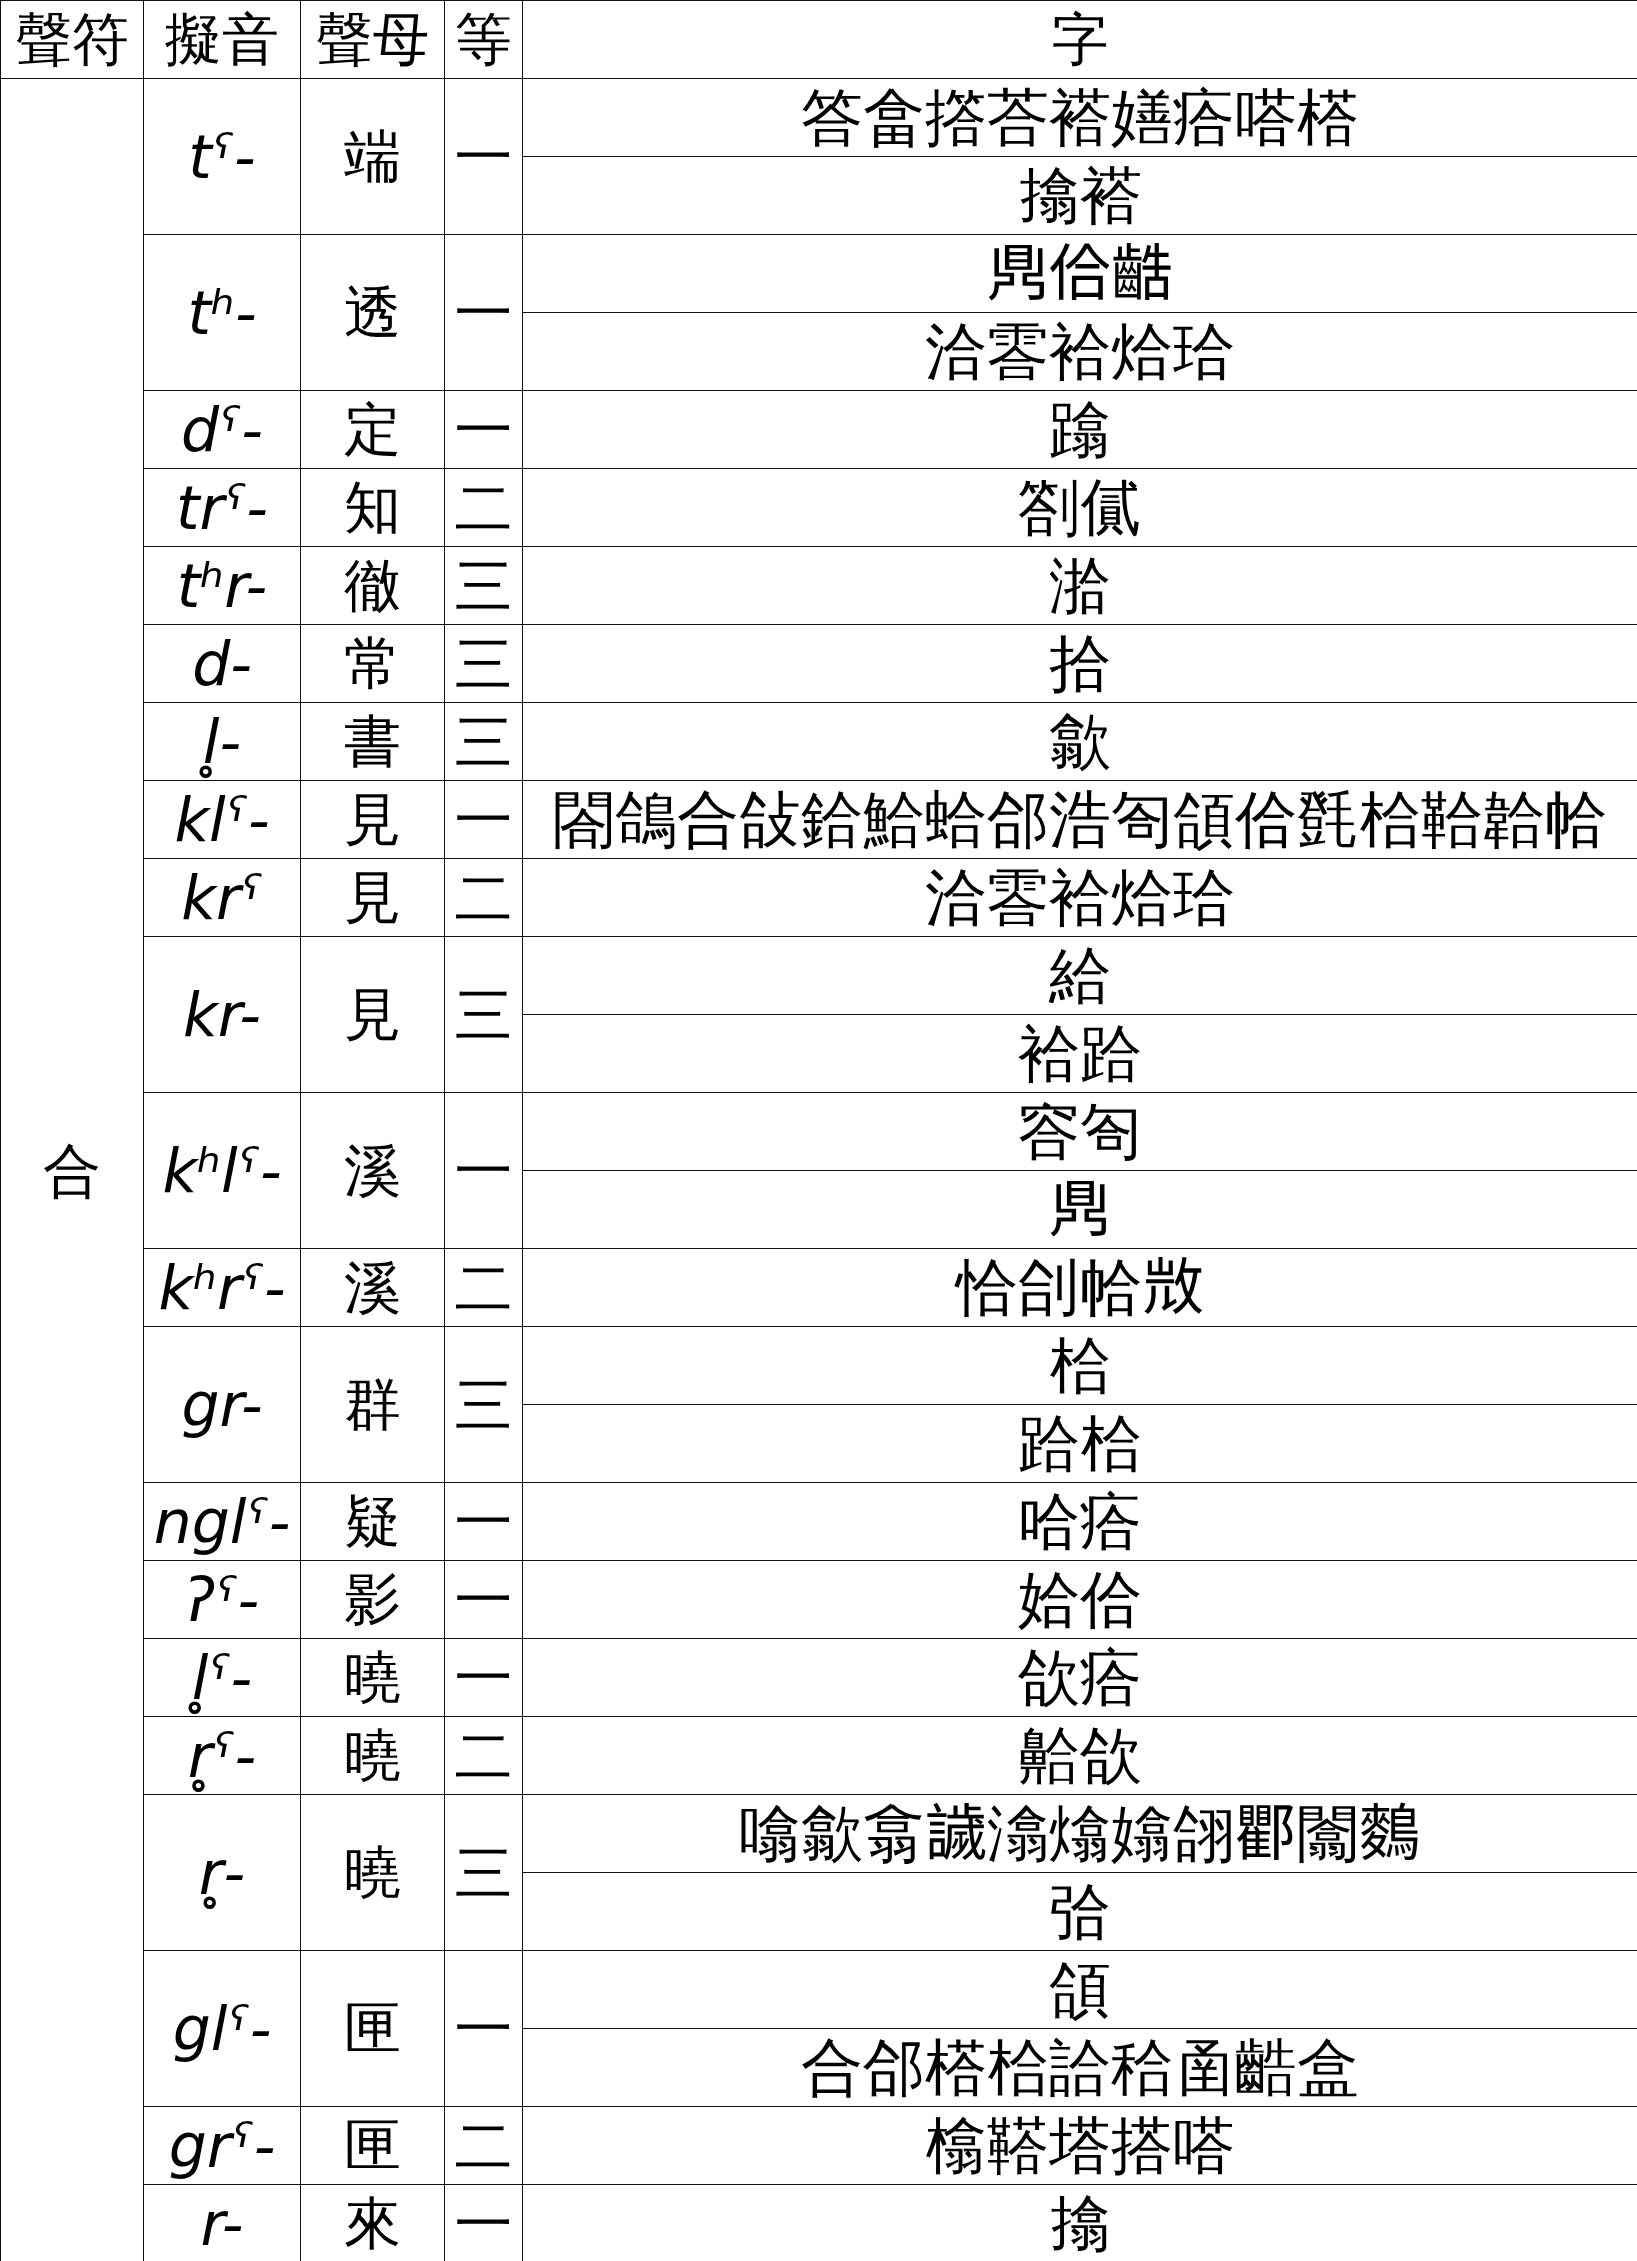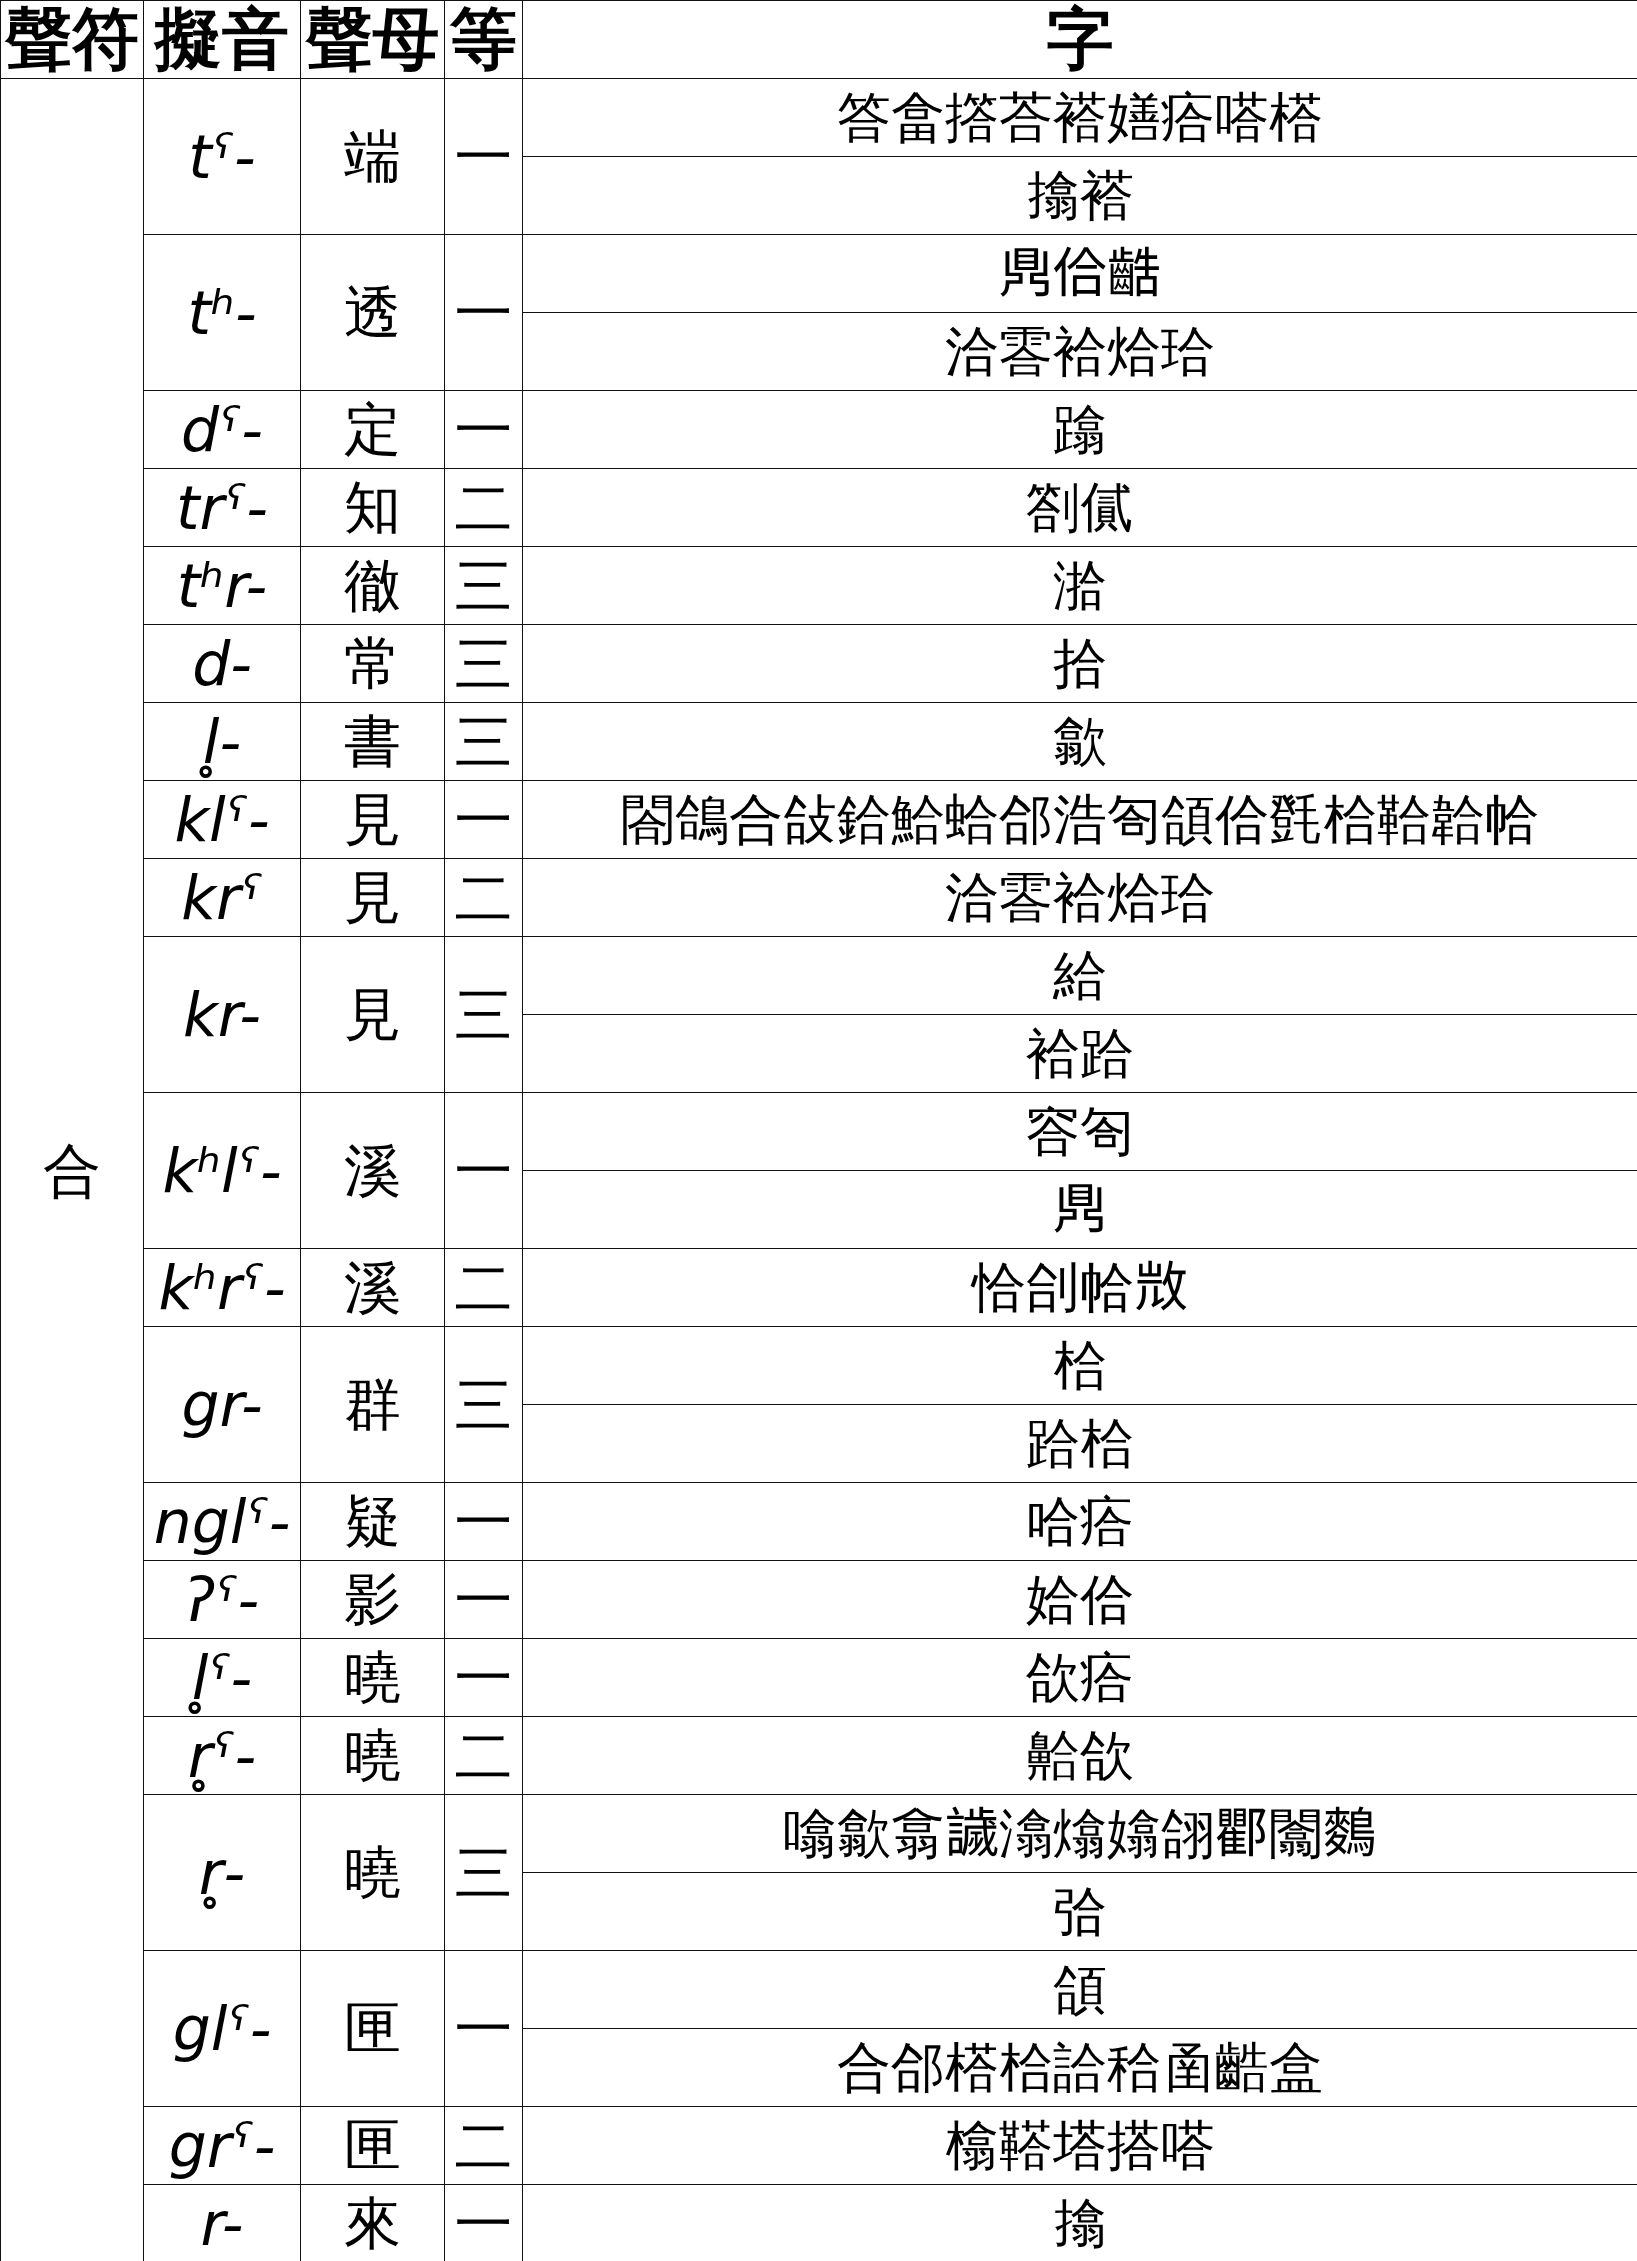--- a/index.html
+++ b/index.html
@@ -14,22 +14,22 @@
   table.series td, table.series th {
     border: 1px solid #111111;
     padding: 0;
     text-align: center;
     vertical-align: middle;
     overflow: hidden;
     white-space: nowrap;
   }
   table.series tr { height: 78px; }
   th.hdr {
-    font-weight: bold;
-    font-size: 67px;
+    font-weight: normal;
+    font-size: 57px;
     line-height: 1;
   }
   td.phonetic {
     font-size: 58px;
     line-height: 1;
   }
   td.onset {
     font-family: "DejaVu Sans", sans-serif;
     font-style: italic;
     font-size: 60px;
@@ -37,21 +37,21 @@
   }
   td.initial {
     font-size: 57px;
     line-height: 1;
   }
   td.division {
     font-size: 58px;
     line-height: 1;
   }
   td.chars {
-    font-size: 54px;
+    font-size: 62px;
     line-height: 1;
     letter-spacing: 0;
     font-family: Liberation Serif, serif;
   }
 </style>
 </head>
 <body>
 
 <table class="series">
   <colgroup>

